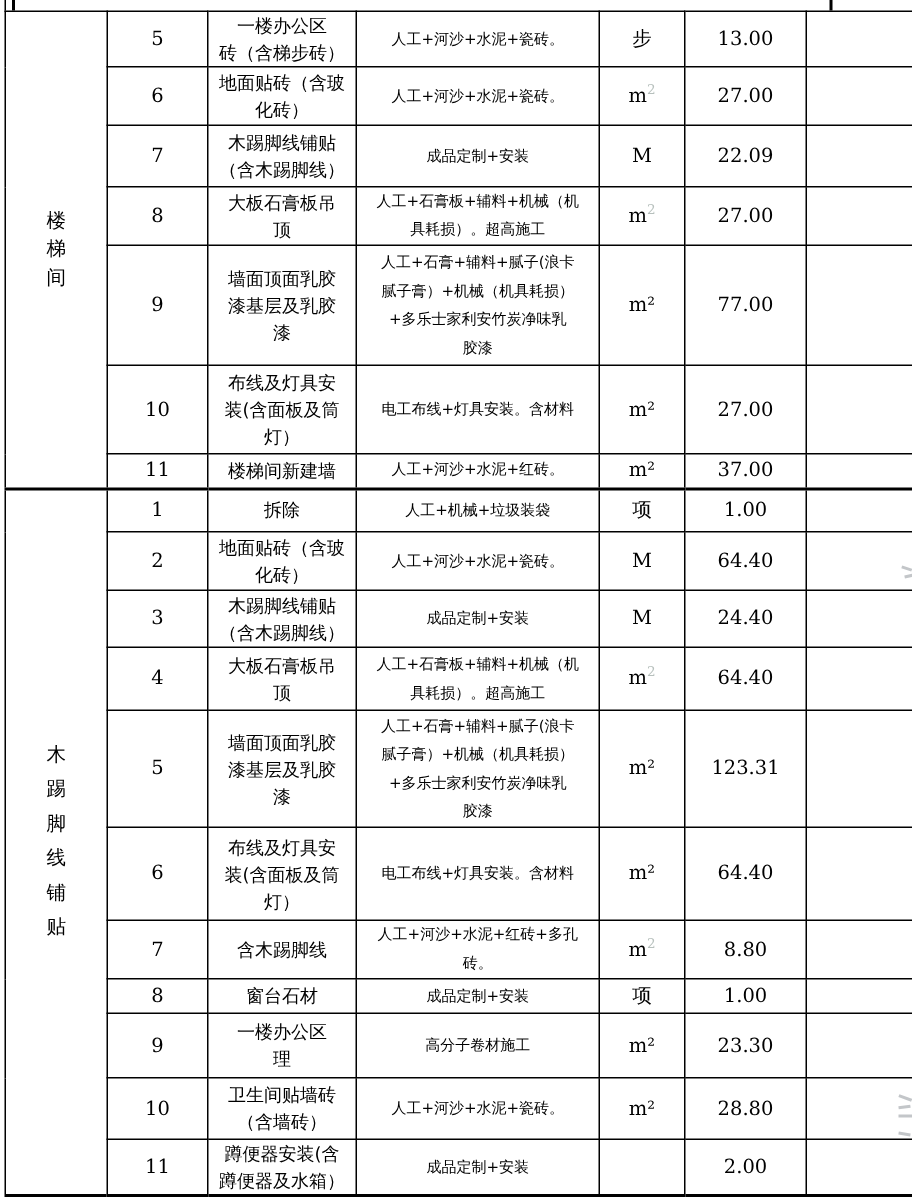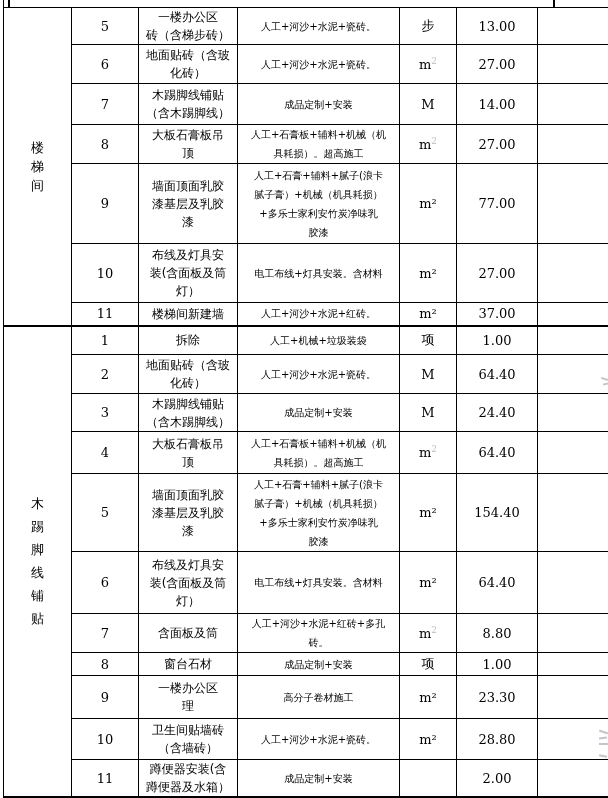--- a/index.html
+++ b/index.html
@@ -126,21 +126,21 @@
     <td class="unit"><span>m</span><sup class="fs">2</sup></td>
     <td class="qty">27.00</td>
     <td class="empty"></td>
   </tr>
   <tr style="height:41px">
     <td class="num">7</td>
     <td class="item">木踢脚线铺贴
 （含木踢脚线）</td>
     <td class="detail">成品定制+安装</td>
     <td class="unit"><span>M</span><sup class="fs"></sup></td>
-    <td class="qty">14.00</td>
+    <td class="qty">22.09</td>
     <td class="empty"></td>
   </tr>
   <tr style="height:39px">
     <td class="num">8</td>
     <td class="item">大板石膏板吊
 顶</td>
     <td class="detail">人工+石膏板+辅料+机械（机
 具耗损）。超高施工</td>
     <td class="unit"><span>m</span><sup class="fs">2</sup></td>
     <td class="qty">27.00</td>
@@ -220,36 +220,36 @@
   <tr style="height:78px">
     <td class="num">5</td>
     <td class="item">墙面顶面乳胶
 漆基层及乳胶
 漆</td>
     <td class="detail">人工+石膏+辅料+腻子(浪卡
 腻子膏）+机械（机具耗损）
 +多乐士家利安竹炭净味乳
 胶漆</td>
     <td class="unit"><span>m²</span><sup class="fs"></sup></td>
-    <td class="qty">154.40</td>
+    <td class="qty">123.31</td>
     <td class="empty"></td>
   </tr>
   <tr style="height:62px">
     <td class="num">6</td>
     <td class="item">布线及灯具安
 装(含面板及筒
 灯）</td>
     <td class="detail">电工布线+灯具安装。含材料</td>
     <td class="unit"><span>m²</span><sup class="fs"></sup></td>
     <td class="qty">64.40</td>
     <td class="empty"></td>
   </tr>
   <tr style="height:38px">
     <td class="num">7</td>
-    <td class="item">含面板及筒</td>
+    <td class="item">含木踢脚线</td>
     <td class="detail">人工+河沙+水泥+红砖+多孔
 砖。</td>
     <td class="unit"><span>m</span><sup class="fs">2</sup></td>
     <td class="qty">8.80</td>
     <td class="empty"></td>
   </tr>
   <tr style="height:23px">
     <td class="num">8</td>
     <td class="item">窗台石材</td>
     <td class="detail">成品定制+安装</td>

